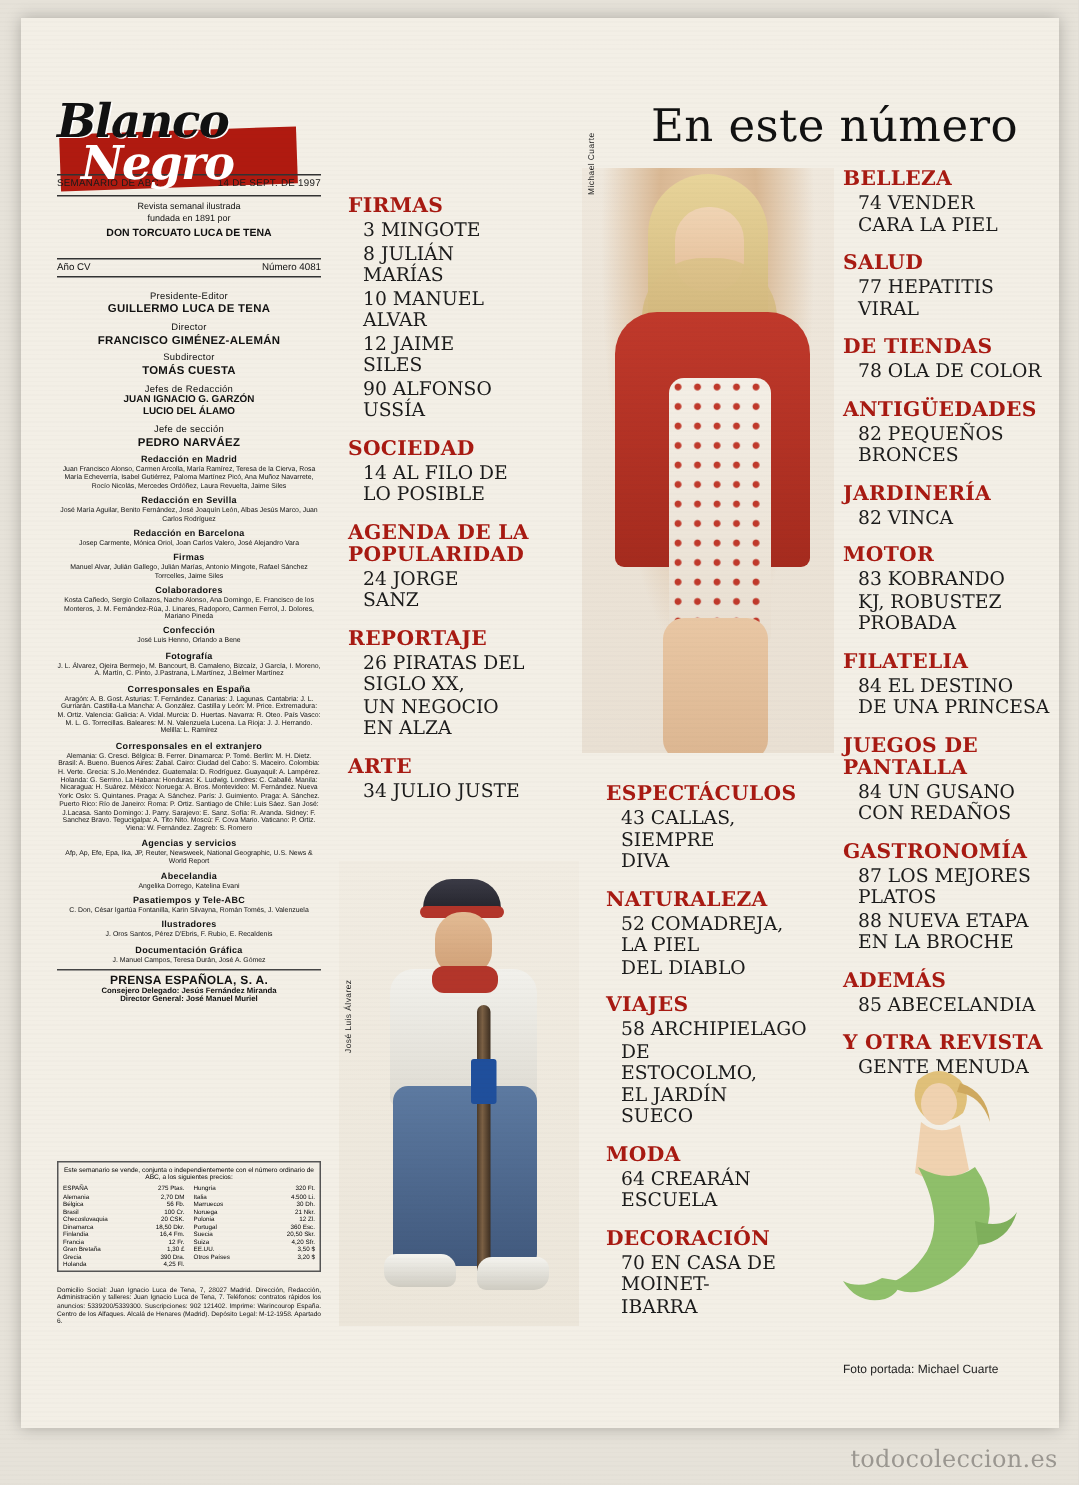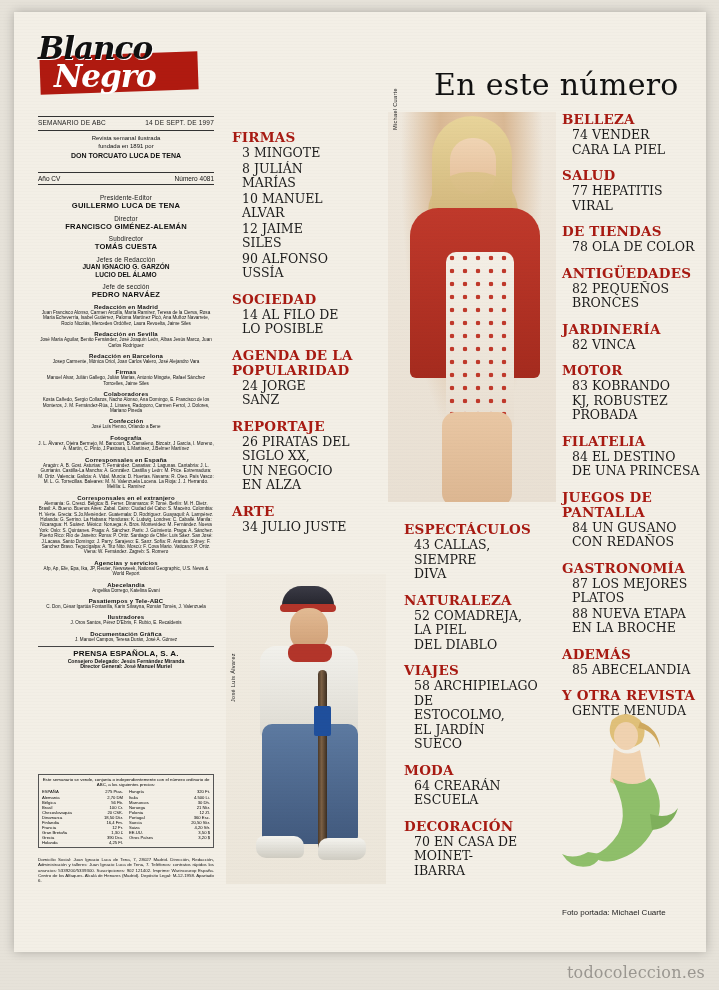--- a/index.html
+++ b/index.html
@@ -29,21 +29,21 @@
     box-shadow: 0 0 10px rgba(0,0,0,0.25);
   }
   
   .masthead {
     position: absolute;
     left: 24px; top: 18px;
     width: 178px; height: 78px;
   }
   .logo-box {
     position: relative;
-    width: 152px; height: 66px;
+    width: 152px; height: 66px; margin-top: 33px;
   }
   .logo-blanco {
     position: absolute; left: 0; top: 0;
     font-family: "DejaVu Serif", serif;
     font-weight: bold;
     font-style: italic;
     font-size: 31px;
     letter-spacing: -1px;
     color: #111;
     text-shadow: 1px 1px 0 #fff;

